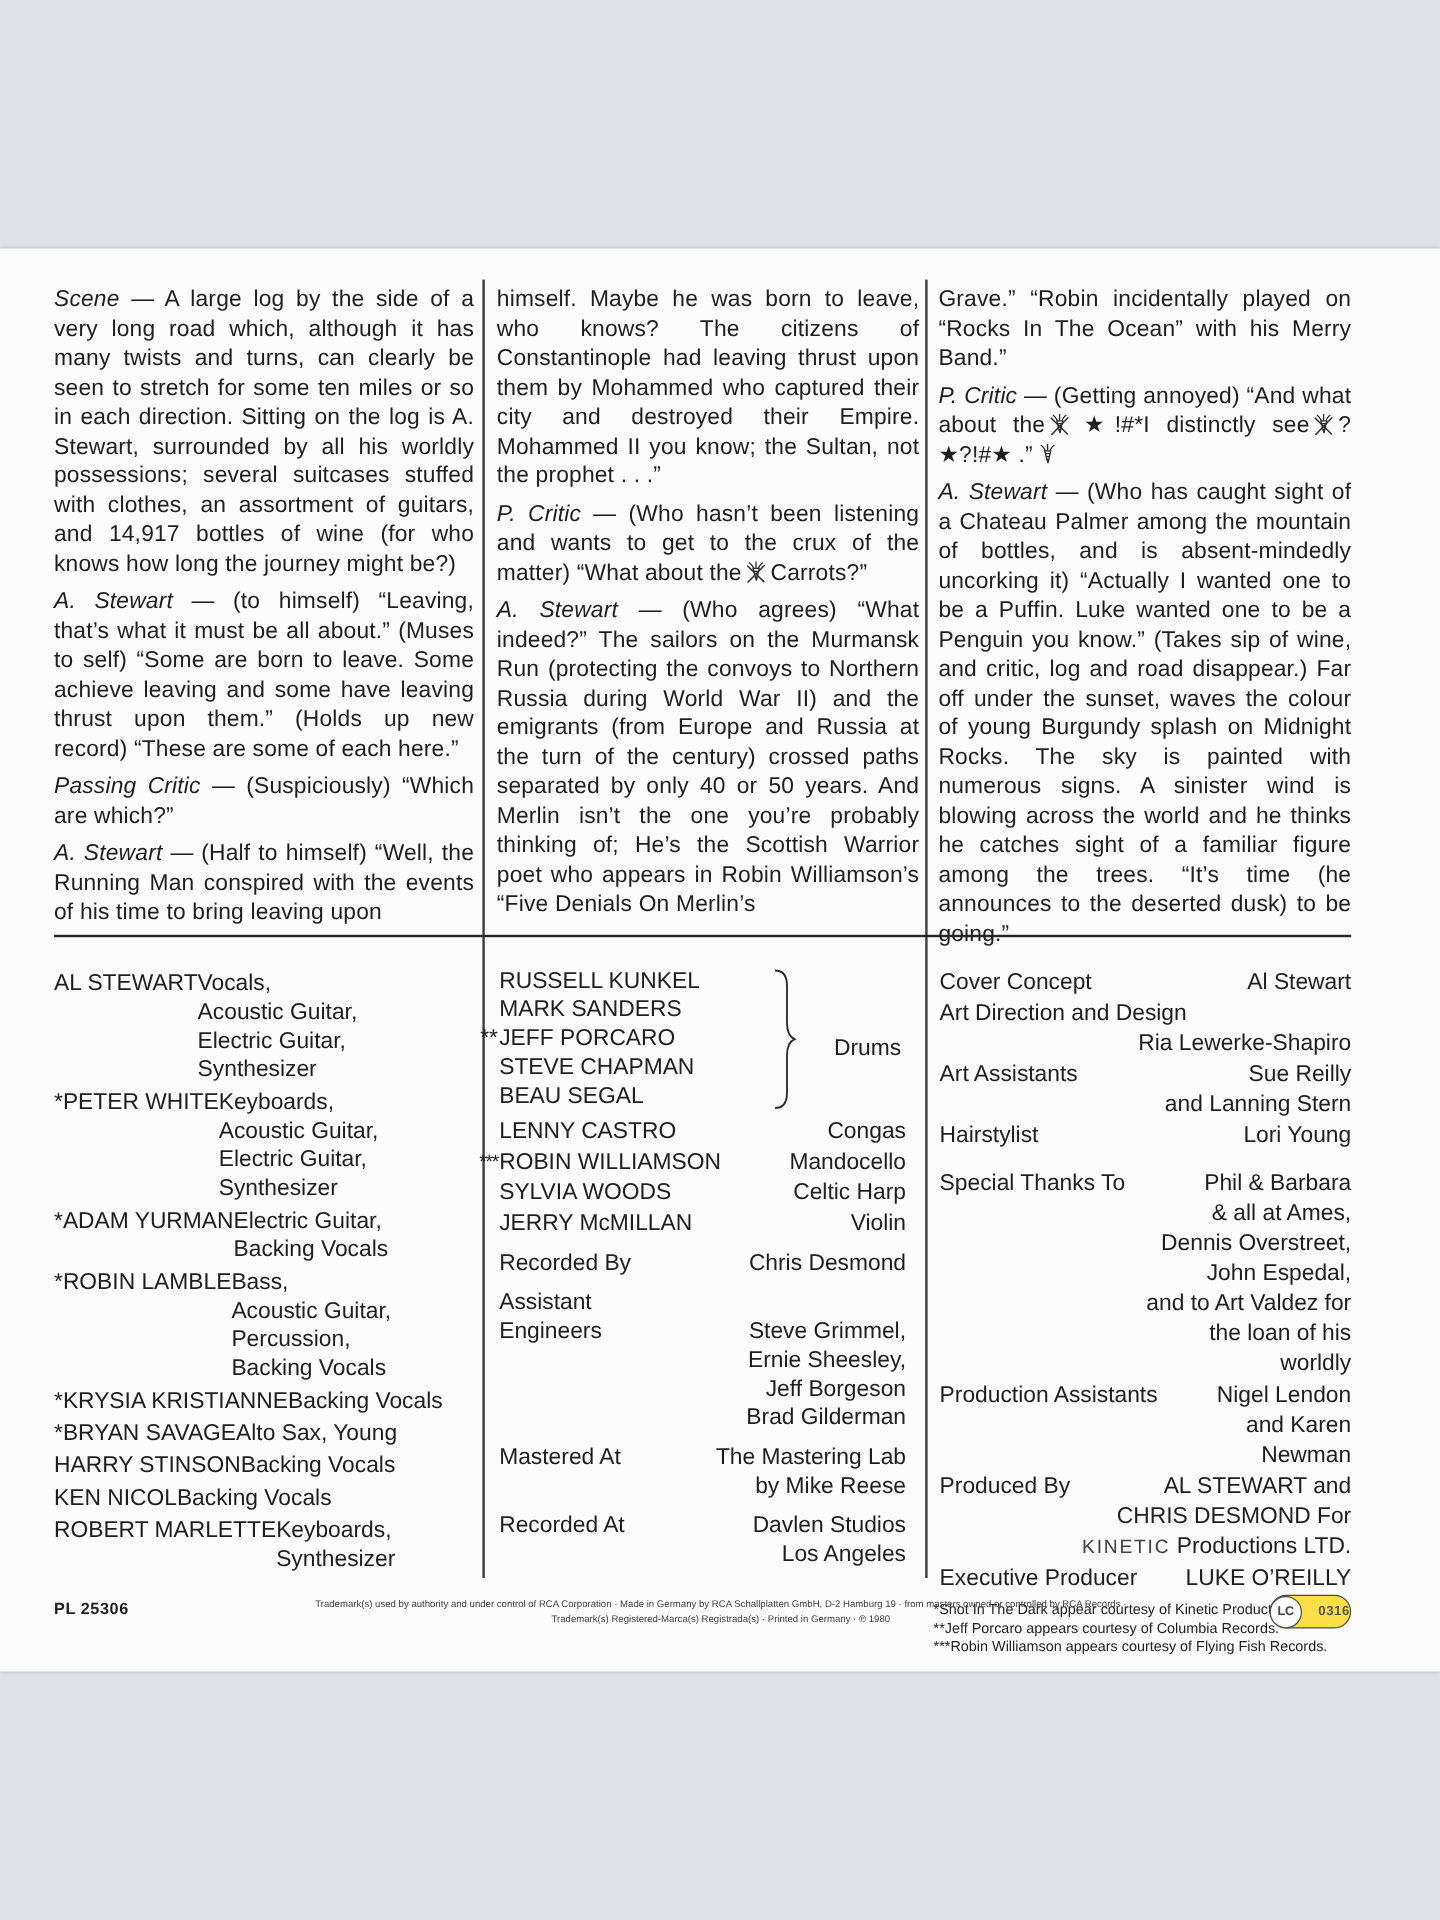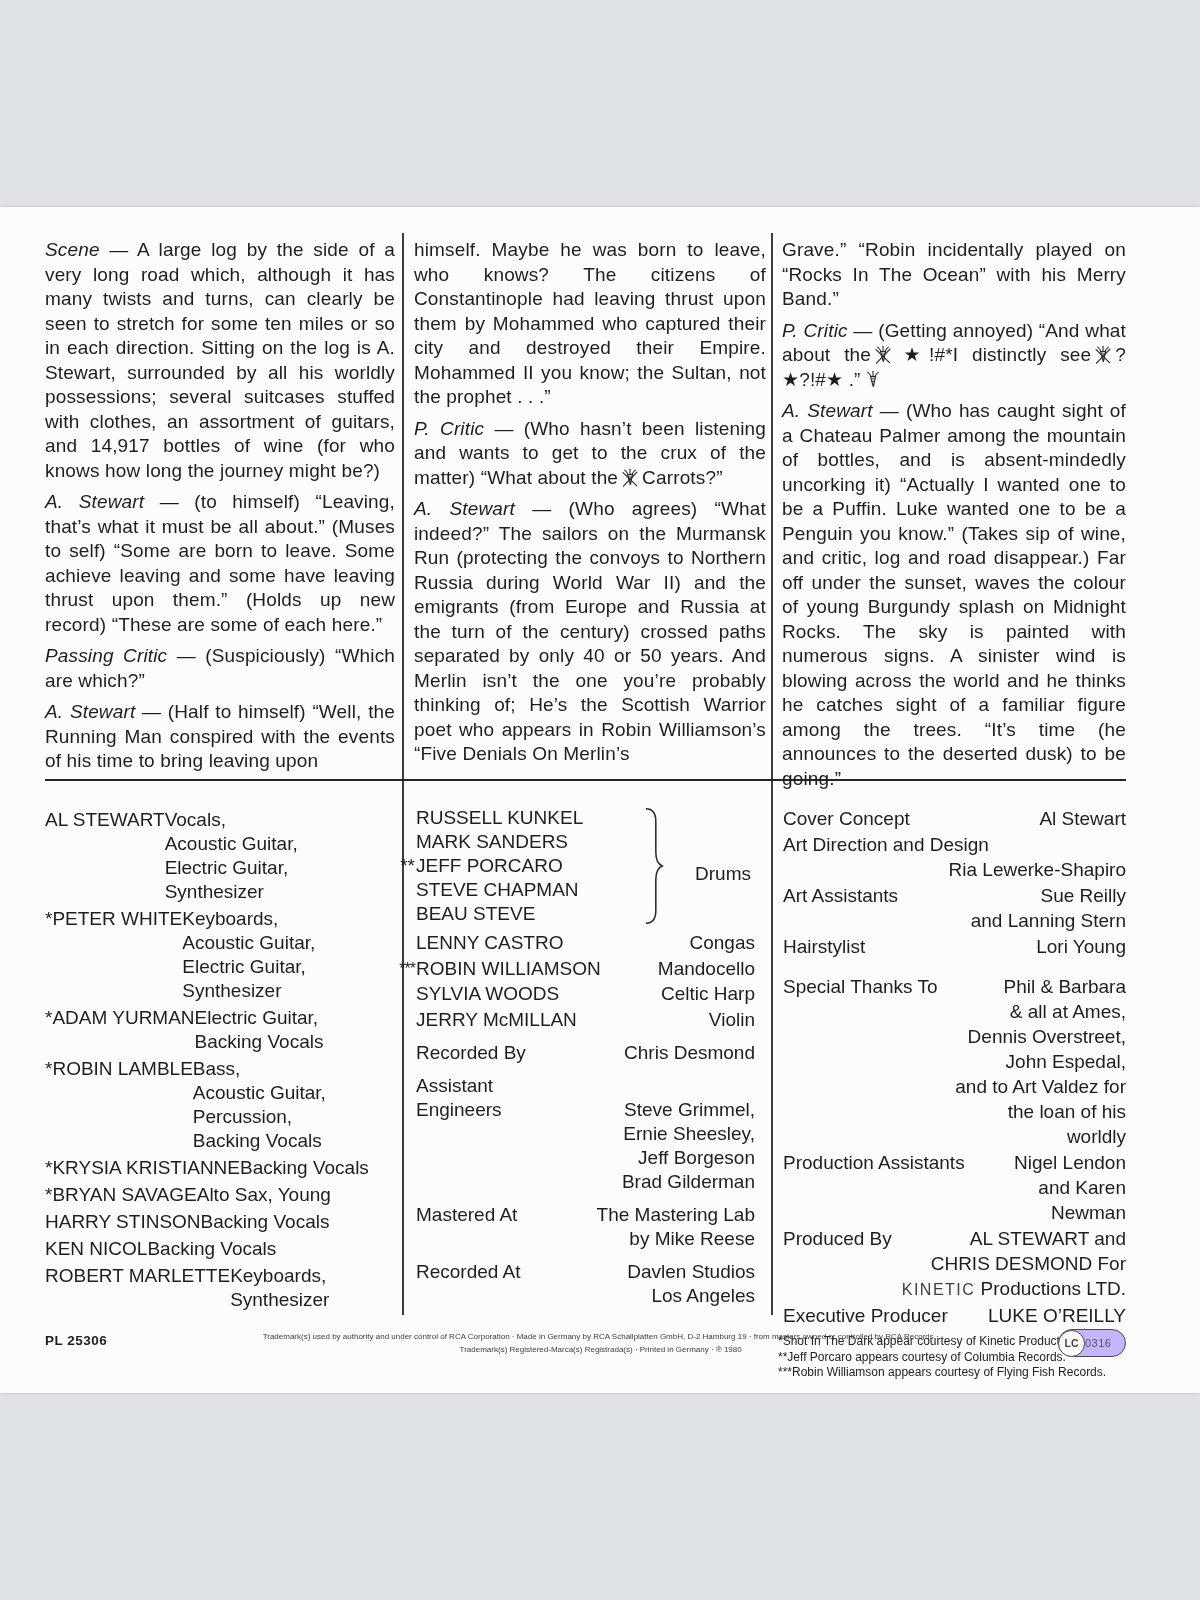--- a/index.html
+++ b/index.html
@@ -52,25 +52,25 @@
   .rvalues{text-align:right;flex:1;}
   .rvalues div{line-height:25px;}
   .rrow.gap{margin-bottom:15px;}
   .kinetic{color:#404040;font-weight:normal;letter-spacing:1.5px;font-size:16px;}
   .fnotes{margin-top:6px;font-size:12px;line-height:15.5px;color:#222;margin-left:-5px;}
   
   .bottom{position:absolute;left:45px;top:1118px;width:1081px;display:flex;align-items:flex-start;}
   .catalog{font-weight:bold;font-size:13.5px;letter-spacing:.5px;padding-top:8px;white-space:nowrap;}
   .fineprint{flex:1;text-align:center;font-size:8px;line-height:12.5px;color:#3d3d3d;padding:6px 34px 0 70px;}
   .badge{width:66px;height:26px;border:1.6px solid #4a4a4a;border-radius:14px;
-         display:flex;align-items:center;flex:none;margin-top:4px;background:#c4b5fd;}
+         display:flex;align-items:center;flex:none;margin-top:4px;background:#fde047;}
   .badge .lc{width:25px;height:25px;border:1.6px solid #4a4a4a;border-radius:50%;margin-left:-1px;
              display:flex;align-items:center;justify-content:center;
              font-size:10.5px;font-weight:bold;color:#444;background:#fcfcfc;}
-  .badge .num{flex:1;text-align:left;font-size:11px;font-weight:normal;letter-spacing:.5px;color:#555;}
+  .badge .num{flex:1;text-align:right;font-size:11px;font-weight:bold;letter-spacing:.5px;color:#555;}
 </style>
 </head>
 <body>
 
 <div class="page">
 
   <div class="scol" id="sc1">
       <p class="para"><i class="speaker">Scene</i> — A large log by the side of a very long road which, although it has many twists and turns, can clearly be seen to stretch for some ten miles or so in each direction. Sitting on the log is A. Stewart, surrounded by all his worldly possessions; several suitcases stuffed with clothes, an assortment of guitars, and 14,917 bottles of wine (for who knows how long the journey might be?)</p>
       <p class="para"><i class="speaker">A. Stewart</i> — (to himself) “Leaving, that’s what it must be all about.” (Muses to self) “Some are born to leave. Some achieve leaving and some have leaving thrust upon them.” (Holds up new record) “These are some of each here.”</p>
       <p class="para"><i class="speaker">Passing Critic</i> — (Suspiciously) “Which are which?”</p>
@@ -192,21 +192,21 @@
           <div>Synthesizer</div>
         </span>
       </div>
     </div>
   <div class="credits" id="cm">
       <div class="drum-block">
         <div class="drum-name">RUSSELL KUNKEL</div>
         <div class="drum-name">MARK SANDERS</div>
         <div class="drum-name" style="position: relative;"><span class="mstars">**</span>JEFF PORCARO</div>
         <div class="drum-name">STEVE CHAPMAN</div>
-        <div class="drum-name">BEAU STEVE</div>
+        <div class="drum-name">BEAU SEGAL</div>
         <svg class="brace" viewBox="0 0 22 132" width="20" height="128">
           <path d="M2 3 Q13 3 13 17 L13 51 Q13 63 20 66 Q13 69 13 81 L13 115 Q13 129 2 129" fill="none" stroke="#2b2b2b" stroke-width="1.7"></path>
         </svg>
         <span class="drums-label">Drums</span>
       </div>
       <div class="mrow">
         <span class="cname">LENNY CASTRO</span>
         <span class="mrole">Congas</span>
       </div>
       <div class="mrow">

